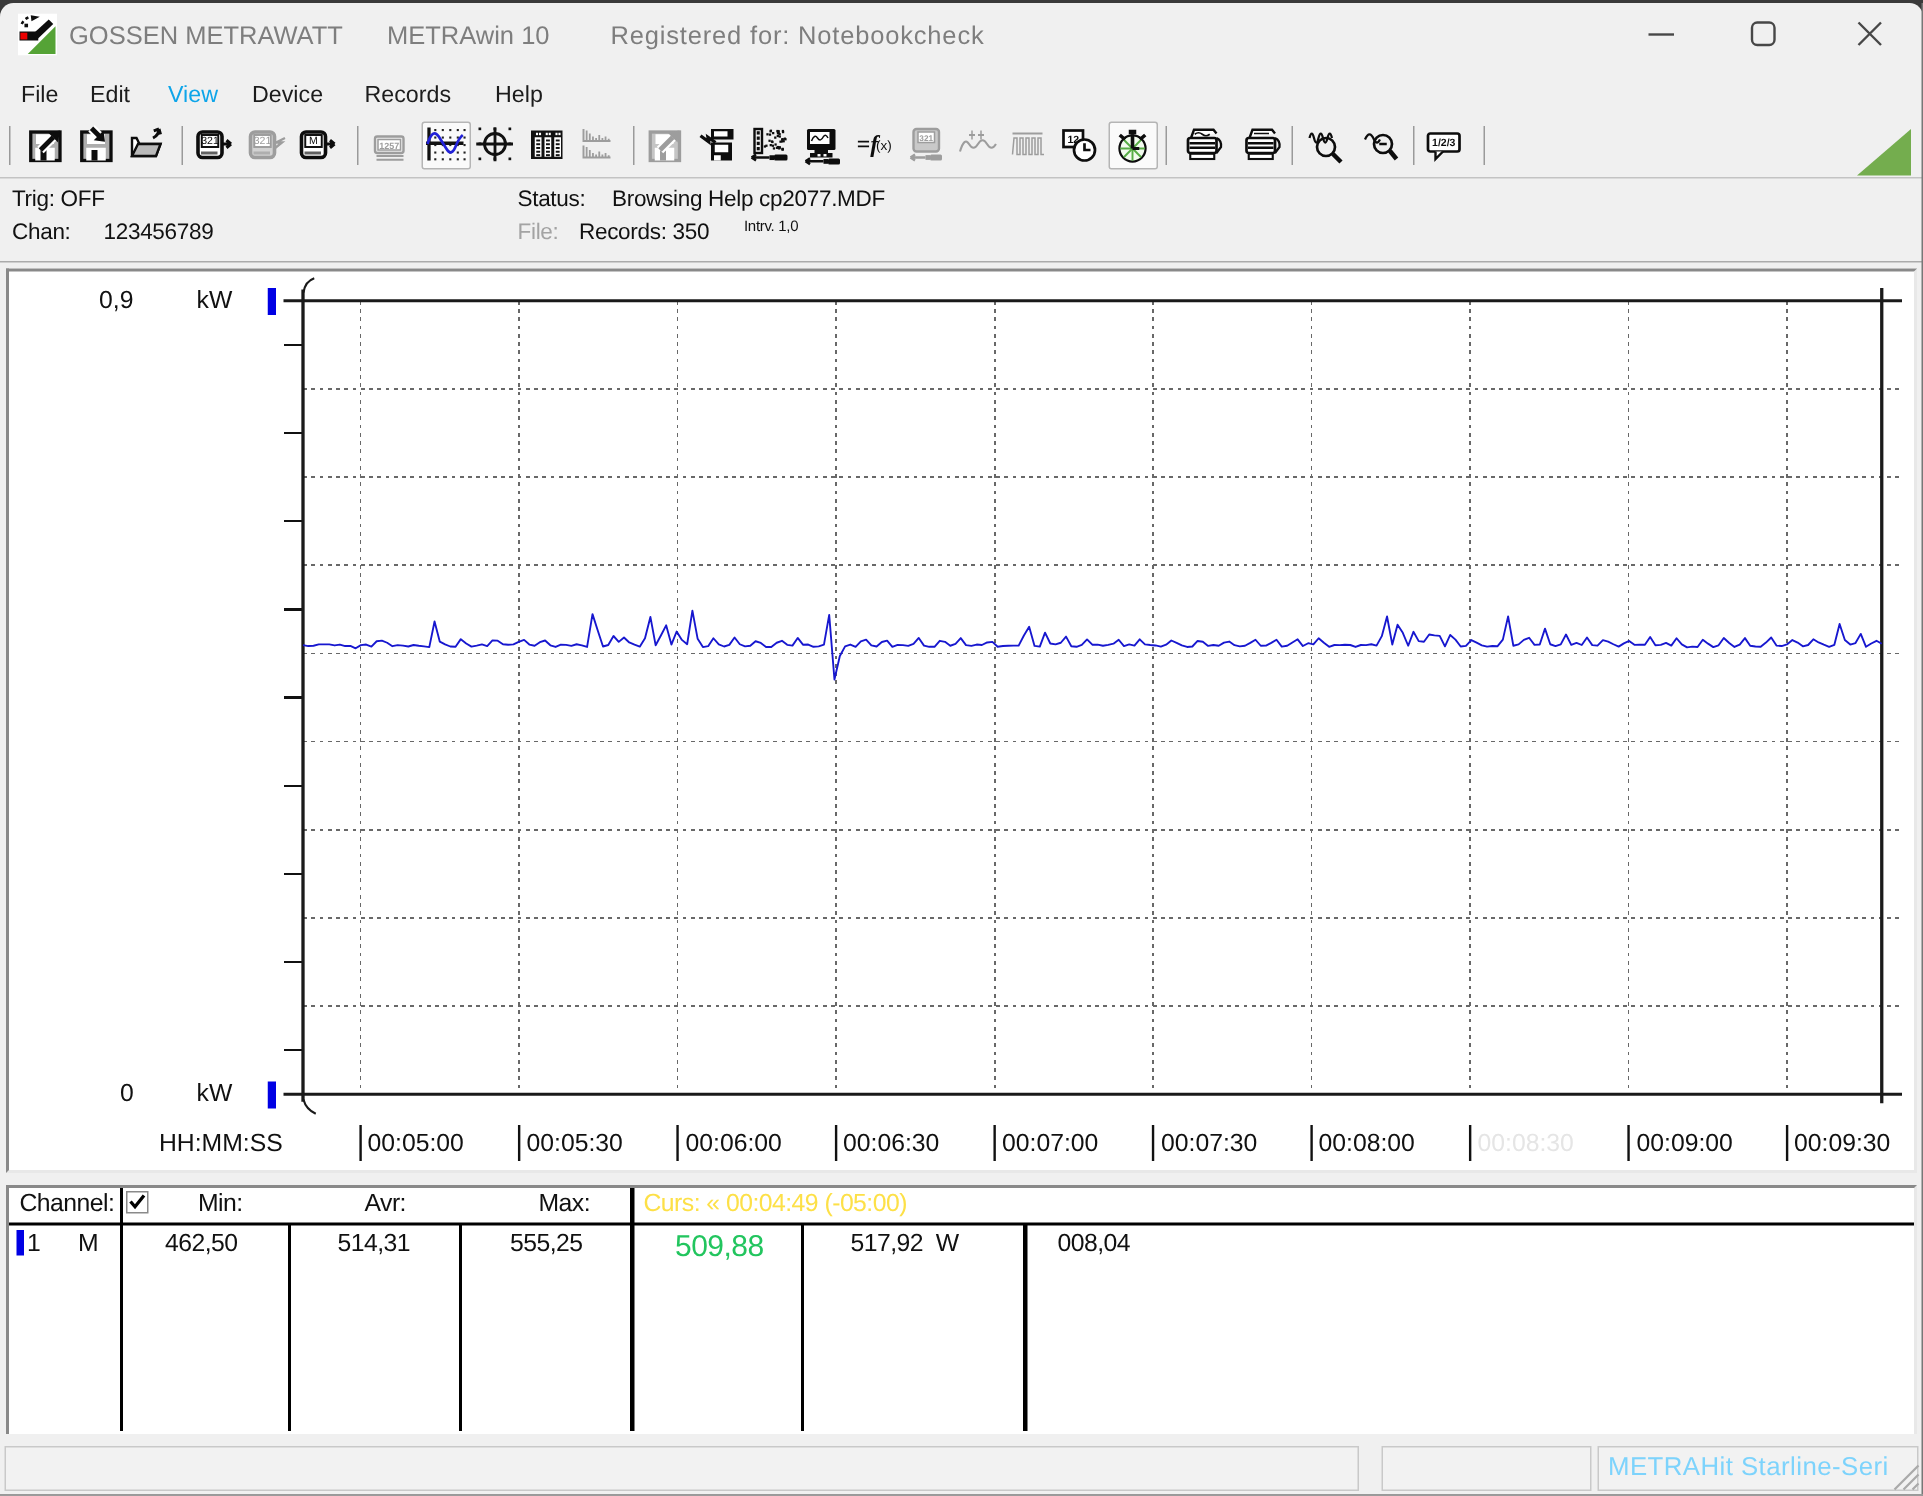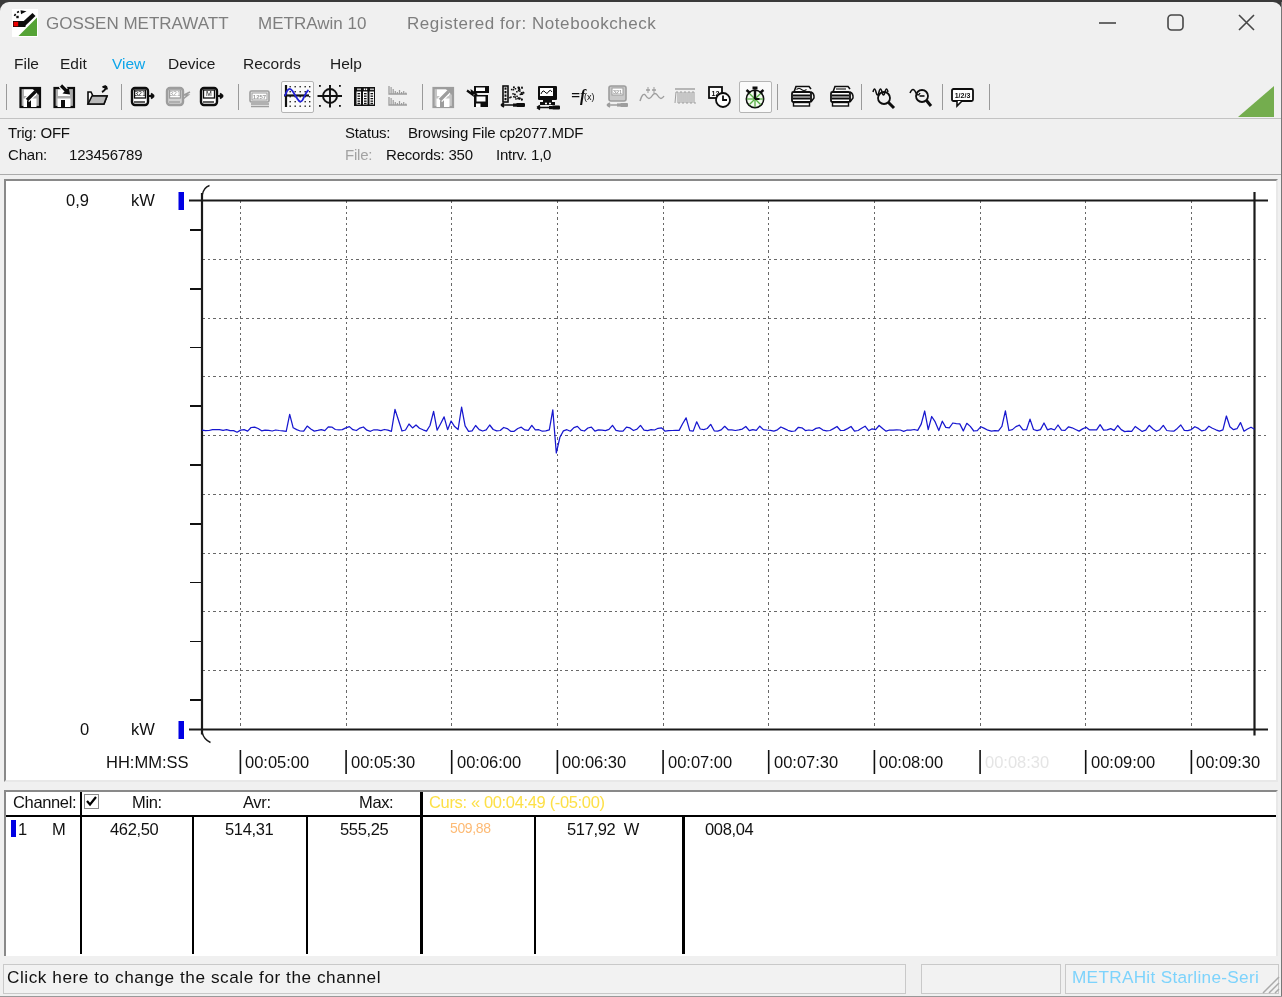--- a/index.html
+++ b/index.html
@@ -329,24 +329,24 @@
       <path d="M8 18 l0 5 l5 -5" fill="#fff" stroke="#0d0d0d" stroke-width="1.6"></path>
       <text x="13.5" y="14.5" font-family="Liberation Sans" font-size="7" font-weight="bold" fill="#0d0d0d" text-anchor="middle">1/2/3</text>
     </svg>
     <svg width="40" height="34" viewBox="0 0 40 34" style="position:absolute;left:1236px;top:84px">
       <path d="M2 33 L38 33 L38 2 Z" fill="#74ad4e"></path>
     </svg>
     <div style="position:absolute;font-size:15px;color:#111;white-space:pre;letter-spacing:-0.2px;left:8px;top:123.5px">Trig: OFF</div>
     <div style="position:absolute;font-size:15px;color:#111;white-space:pre;letter-spacing:-0.2px;left:8px;top:145.5px">Chan:</div>
     <div style="position:absolute;font-size:15px;color:#111;white-space:pre;letter-spacing:-0.2px;left:69px;top:145.5px">123456789</div>
     <div style="position:absolute;font-size:15px;color:#111;white-space:pre;letter-spacing:-0.2px;left:345px;top:123.5px">Status:</div>
-    <div style="position:absolute;font-size:15px;color:#111;white-space:pre;letter-spacing:-0.2px;left:408px;top:123.5px">Browsing File cp2077.MDF</div>
+    <div style="position:absolute;font-size:15px;color:#111;white-space:pre;letter-spacing:-0.2px;left:408px;top:123.5px">Browsing Help cp2077.MDF</div>
     <div style="position:absolute;font-size:15px;color:#a3a3a3;white-space:pre;letter-spacing:-0.2px;left:345px;top:145.5px">File:</div>
     <div style="position:absolute;font-size:15px;color:#111;white-space:pre;letter-spacing:-0.2px;left:386px;top:145.5px">Records: 350</div>
-    <div style="position:absolute;font-size:15px;color:#111;white-space:pre;letter-spacing:-0.2px;left:496px;top:145.5px">Intrv. 1,0</div>
+    <div style="position:absolute;font-size:10px;color:#111;white-space:pre;letter-spacing:-0.2px;left:496px;top:145.5px">Intrv. 1,0</div>
     <div class="abs" style="left:0;top:174px;width:1282px;height:1px;background:#ababab"></div>
     <div class="abs" style="left:4px;top:179px;width:1274px;height:603px;background:#fff;border-top:2px solid #898989;border-left:2px solid #898989;border-right:2px solid #e8e8e8;border-bottom:2px solid #e8e8e8"></div>
     <svg width="1282" height="612" viewBox="0 0 1282 612" style="position:absolute;left:0;top:178px">
       <g transform="translate(0,-178)" shape-rendering="crispEdges">
         <line x1="240.4" y1="200.5" x2="240.4" y2="729.5" stroke="#686868" stroke-width="1.15" stroke-dasharray="2.6,2.9"></line>
         <line x1="346.1" y1="200.5" x2="346.1" y2="729.5" stroke="#686868" stroke-width="1.15" stroke-dasharray="2.6,2.9"></line>
         <line x1="451.7" y1="200.5" x2="451.7" y2="729.5" stroke="#686868" stroke-width="1.15" stroke-dasharray="2.6,2.9"></line>
         <line x1="557.4" y1="200.5" x2="557.4" y2="729.5" stroke="#686868" stroke-width="1.15" stroke-dasharray="2.6,2.9"></line>
         <line x1="663.1" y1="200.5" x2="663.1" y2="729.5" stroke="#686868" stroke-width="1.15" stroke-dasharray="2.6,2.9"></line>
         <line x1="768.7" y1="200.5" x2="768.7" y2="729.5" stroke="#686868" stroke-width="1.15" stroke-dasharray="2.6,2.9"></line>
@@ -425,26 +425,25 @@
     <div style="position:absolute;font-size:16.5px;color:#111;white-space:pre;letter-spacing:-0.35px;left:132px;top:792.5px">Min:</div>
     <div style="position:absolute;font-size:16.5px;color:#111;white-space:pre;letter-spacing:-0.35px;left:243px;top:792.5px">Avr:</div>
     <div style="position:absolute;font-size:16.5px;color:#111;white-space:pre;letter-spacing:-0.35px;left:359px;top:792.5px">Max:</div>
     <div style="position:absolute;font-size:16.5px;color:#fde047;white-space:pre;letter-spacing:-0.35px;left:429px;top:792.5px">Curs: « 00:04:49 (-05:00)</div>
     <div class="abs" style="left:11px;top:820px;width:4.5px;height:17px;background:#0000e4"></div>
     <div style="position:absolute;font-size:16.5px;color:#111;white-space:pre;letter-spacing:-0.35px;left:18px;top:819.5px">1</div>
     <div style="position:absolute;font-size:16.5px;color:#111;white-space:pre;letter-spacing:-0.35px;left:52px;top:819.5px">M</div>
     <div style="position:absolute;font-size:16.5px;color:#111;white-space:pre;letter-spacing:-0.35px;left:110px;top:819.5px">462,50</div>
     <div style="position:absolute;font-size:16.5px;color:#111;white-space:pre;letter-spacing:-0.35px;left:225px;top:819.5px">514,31</div>
     <div style="position:absolute;font-size:16.5px;color:#111;white-space:pre;letter-spacing:-0.35px;left:340px;top:819.5px">555,25</div>
-    <div style="position:absolute;font-size:14px;color:#fdba74;white-space:pre;letter-spacing:-0.35px;left:450px;top:819.5px">509,88</div>
+    <div style="position:absolute;font-size:20px;color:#22c55e;white-space:pre;letter-spacing:-0.35px;left:450px;top:819.5px">509,88</div>
     <div style="position:absolute;font-size:16.5px;color:#111;white-space:pre;letter-spacing:-0.35px;left:567px;top:819.5px">517,92  W</div>
     <div style="position:absolute;font-size:16.5px;color:#111;white-space:pre;letter-spacing:-0.35px;left:705px;top:819.5px">008,04</div>
     <div class="abs" style="left:0;top:962px;width:1282px;height:35px;background:#f0f0f0"></div>
     <div class="abs" style="left:3px;top:964px;width:903px;height:30px;background:#f2f2f2;border:1px solid #c9c9c9"></div>
     <div class="abs" style="left:921px;top:964px;width:140px;height:30px;background:#f2f2f2;border:1px solid #c9c9c9"></div>
     <div class="abs" style="left:1065px;top:964px;width:214px;height:30px;background:#f2f2f2;border:1px solid #c9c9c9"></div>
-    <div style="position:absolute;font-size:17.2px;color:#111;white-space:pre;letter-spacing:0.3px;letter-spacing:0.55px;left:7px;top:967px">Click here to change the scale for the channel</div>
     <div style="position:absolute;font-size:17.2px;color:#7dd3fc;white-space:pre;letter-spacing:0.3px;left:1072px;top:967px">METRAHit Starline-Seri</div>
     <svg width="20" height="20" viewBox="0 0 20 20" style="position:absolute;left:1261px;top:975px">
       <path d="M18 2 L2 18 M18 8 L8 18 M18 14 L14 18" stroke="#aaa" stroke-width="1.5"></path>
     </svg>
     <div class="abs" style="left:1281px;top:2px;width:1px;height:995px;background:#777"></div>
     <div class="abs" style="left:0;top:996px;width:1282px;height:1px;background:#999"></div>
   </div>
 </body></html>

